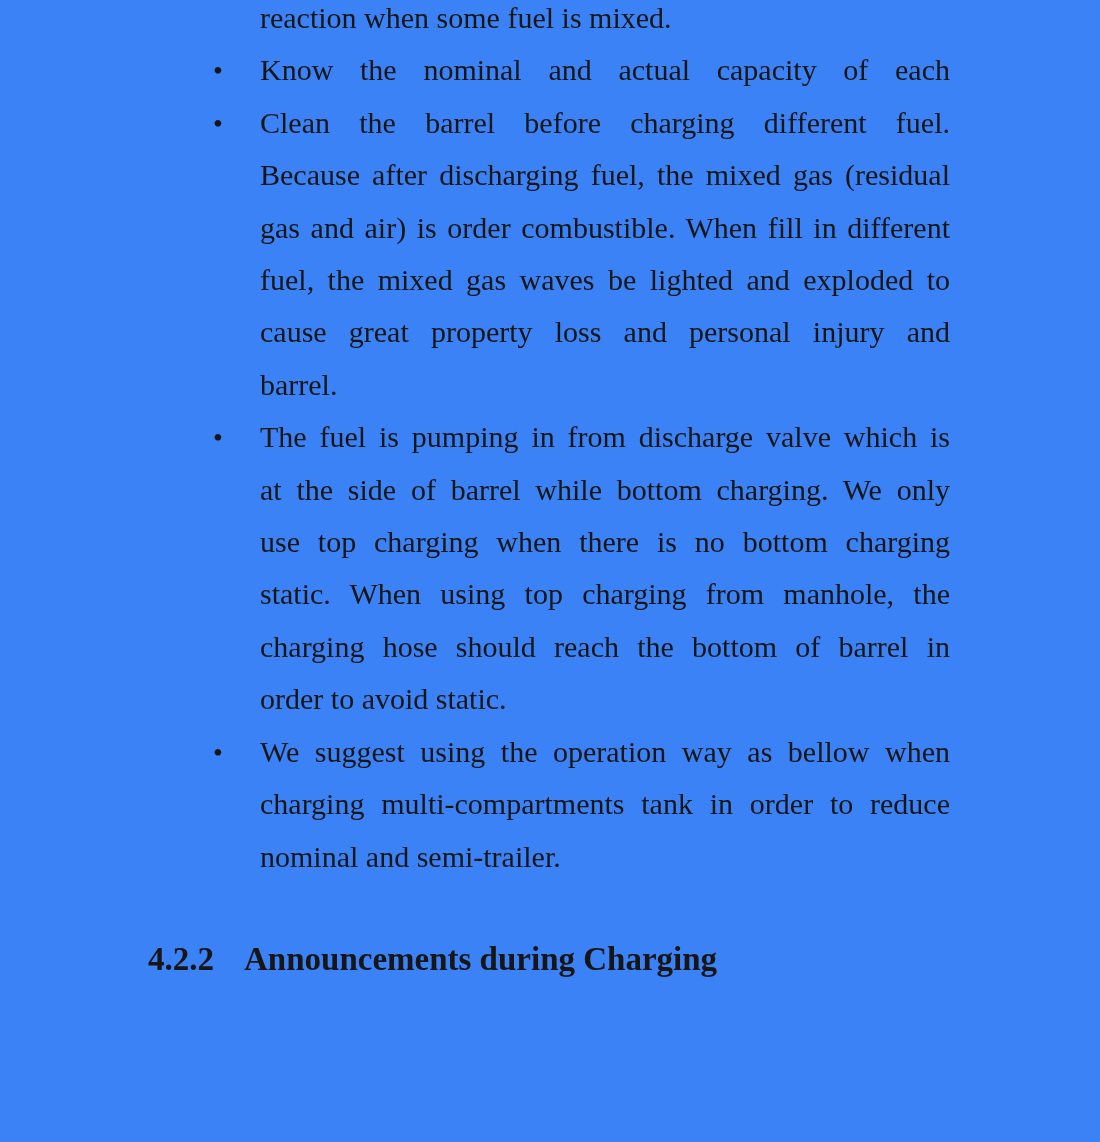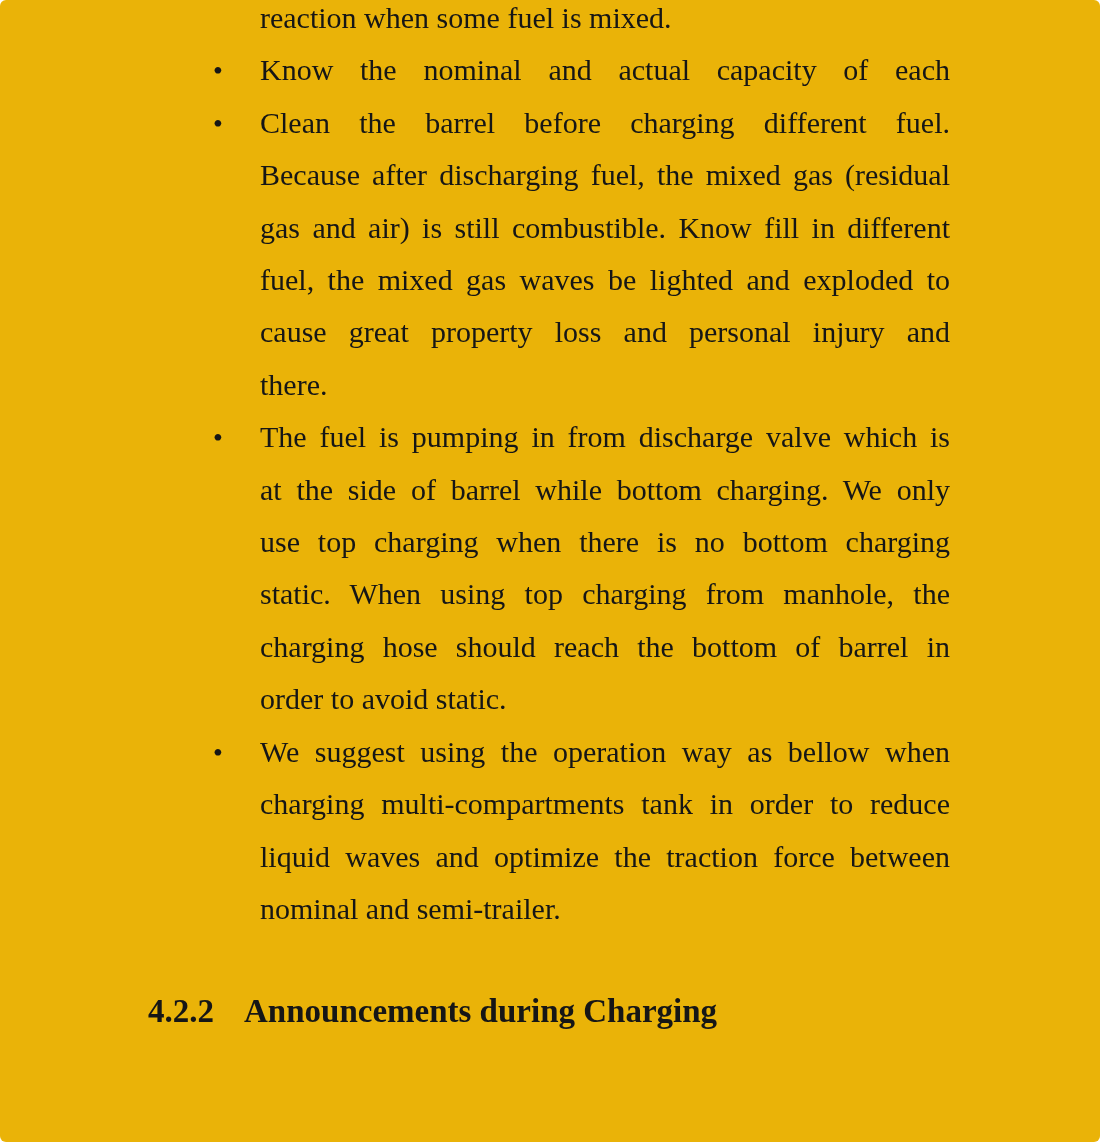--- a/index.html
+++ b/index.html
@@ -7,22 +7,21 @@
   body {
     background: #ffffff;
     font-family: "Liberation Serif", "DejaVu Serif", serif;
     color: #161616;
     overflow: hidden;
   }
   .page {
     position: relative;
     width: 1100px;
     height: 1142px;
-    background: #eab308;
-    border-radius: 6px;
+    background: #3b82f6;
   }
   .content {
     position: absolute;
     left: 260px;
     top: -8px;
     width: 690px;
     font-size: 30px;
     line-height: 52.4px;
   }
   .para .line {
@@ -66,45 +65,44 @@
       <div class="para">
           <div class="line">Know the nominal and actual capacity of each</div>
         </div>
     </div>
 
     <div class="bullet-item">
       <span class="bullet">•</span>
       <div class="para">
           <div class="line">Clean the barrel before charging different fuel.</div>
           <div class="line">Because after discharging fuel, the mixed gas (residual</div>
-          <div class="line">gas and air) is still combustible. Know fill in different</div>
+          <div class="line">gas and air) is order combustible. When fill in different</div>
           <div class="line">fuel, the mixed gas waves be lighted and exploded to</div>
           <div class="line">cause great property loss and personal injury and</div>
-          <div class="line last">there.</div>
+          <div class="line last">barrel.</div>
         </div>
     </div>
 
     <div class="bullet-item">
       <span class="bullet">•</span>
       <div class="para">
           <div class="line">The fuel is pumping in from discharge valve which is</div>
           <div class="line">at the side of barrel while bottom charging. We only</div>
           <div class="line">use top charging when there is no bottom charging</div>
           <div class="line">static. When using top charging from manhole, the</div>
           <div class="line">charging hose should reach the bottom of barrel in</div>
           <div class="line last">order to avoid static.</div>
         </div>
     </div>
 
     <div class="bullet-item">
       <span class="bullet">•</span>
       <div class="para">
           <div class="line">We suggest using the operation way as bellow when</div>
           <div class="line">charging multi-compartments tank in order to reduce</div>
-          <div class="line">liquid waves and optimize the traction force between</div>
           <div class="line last">nominal and semi-trailer.</div>
         </div>
     </div>
 
     <div class="heading">
       <span class="h-num">4.2.2</span><span class="h-title">Announcements during Charging</span>
     </div>
 
   </div>
 </div>

